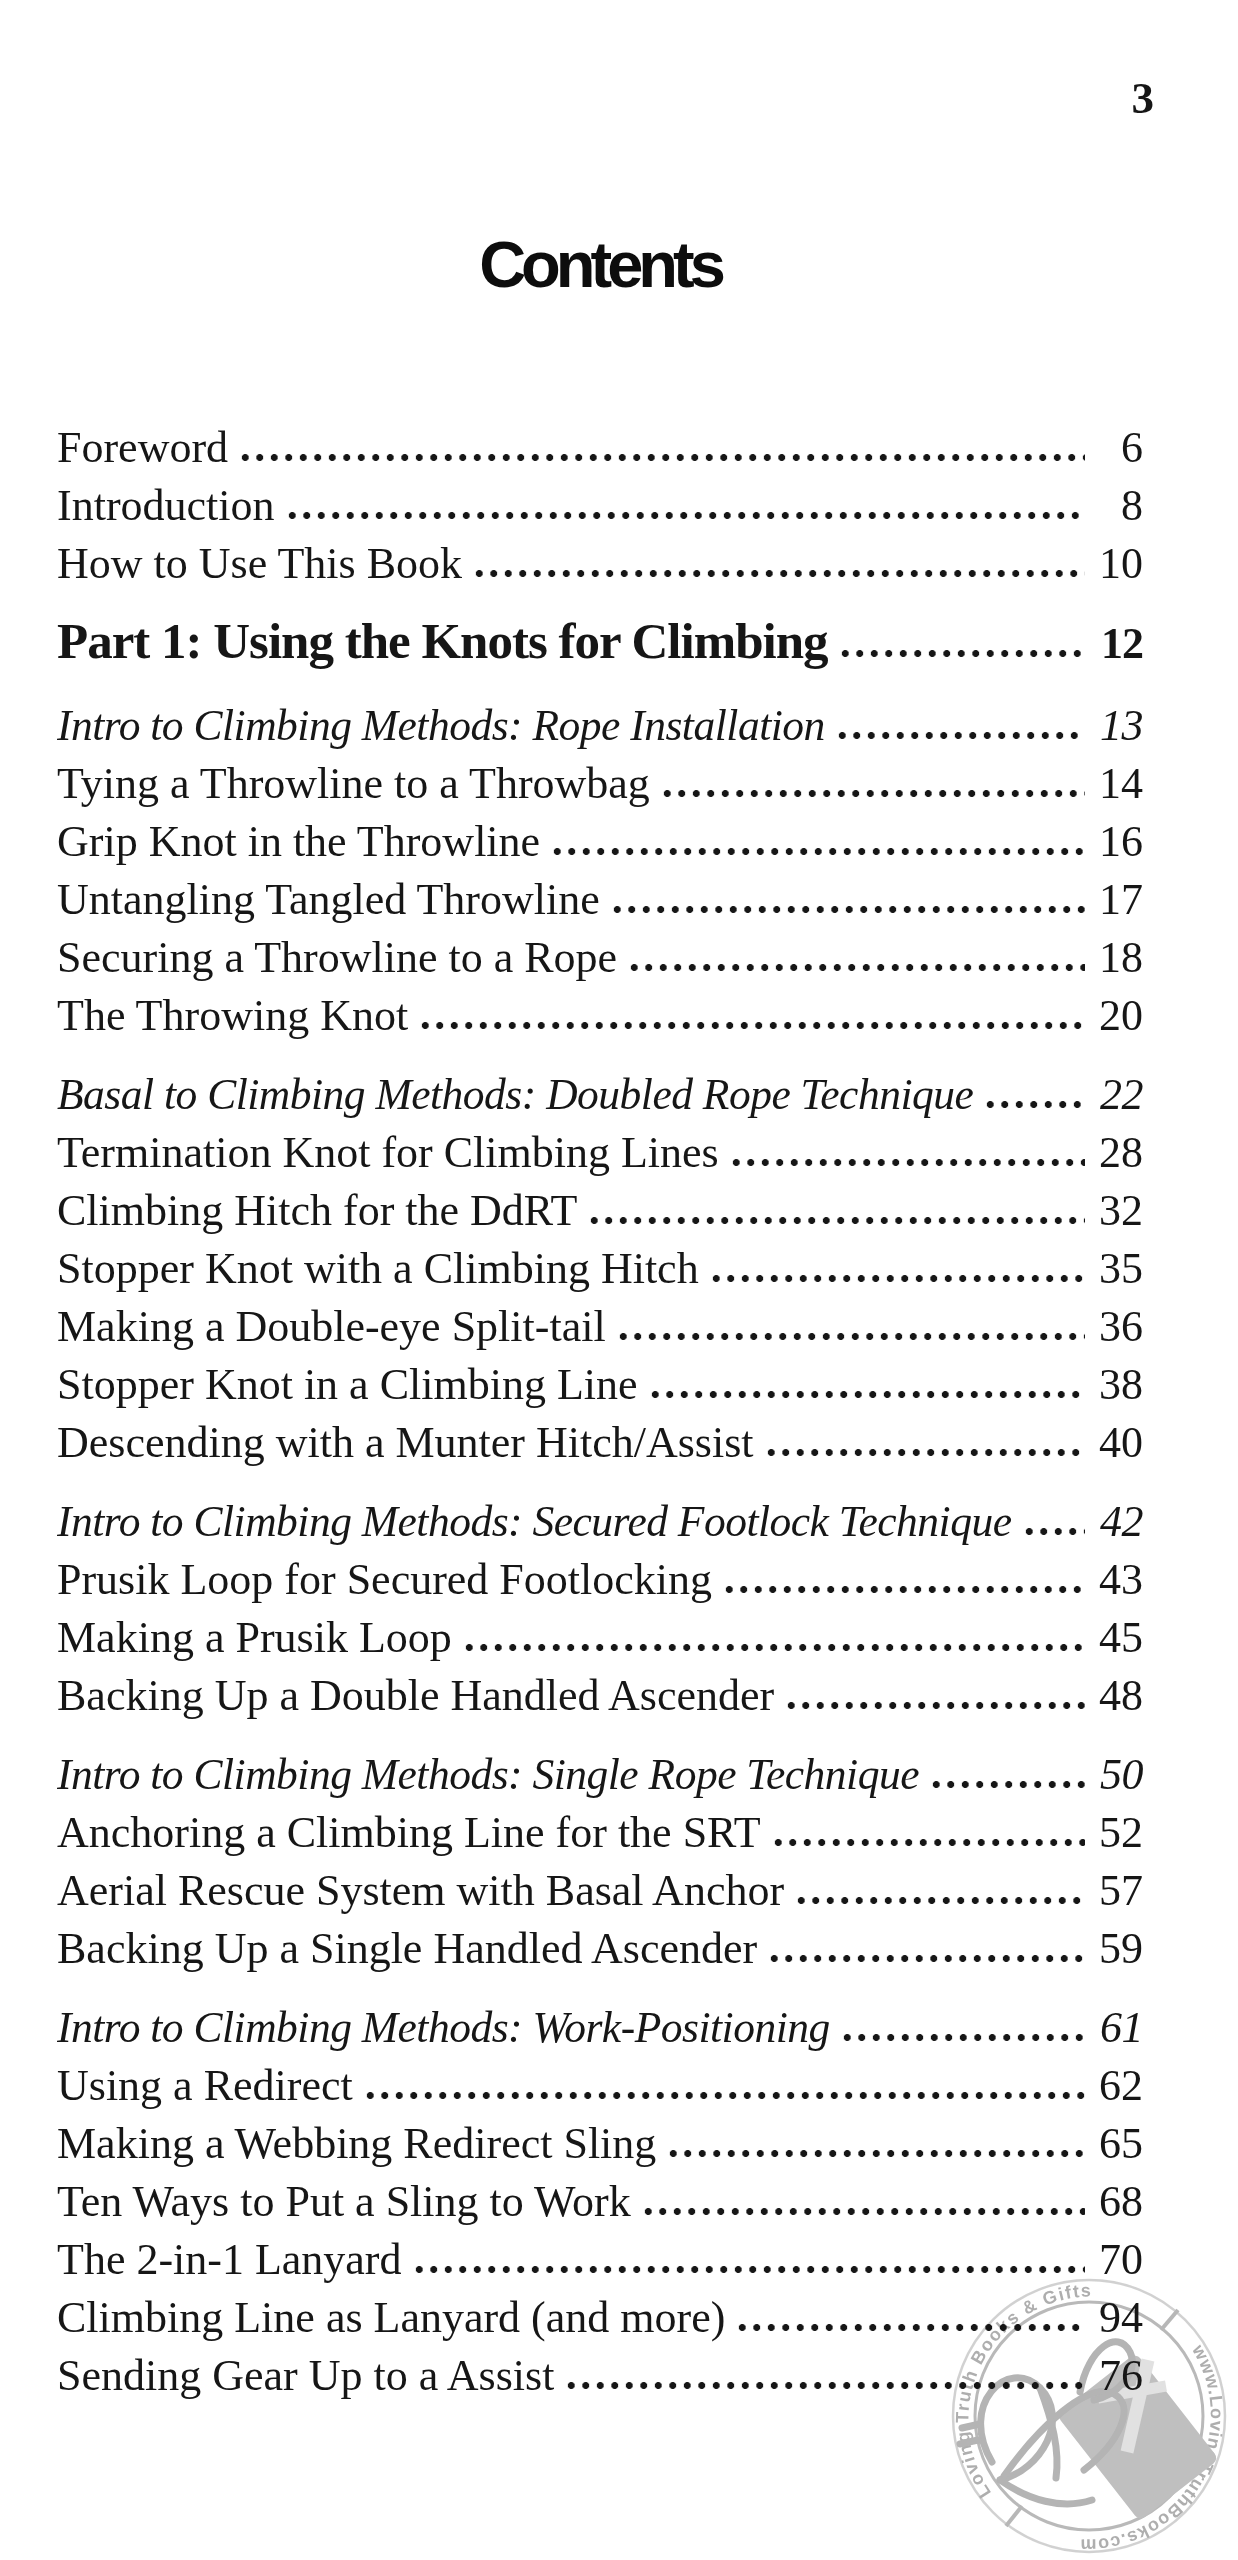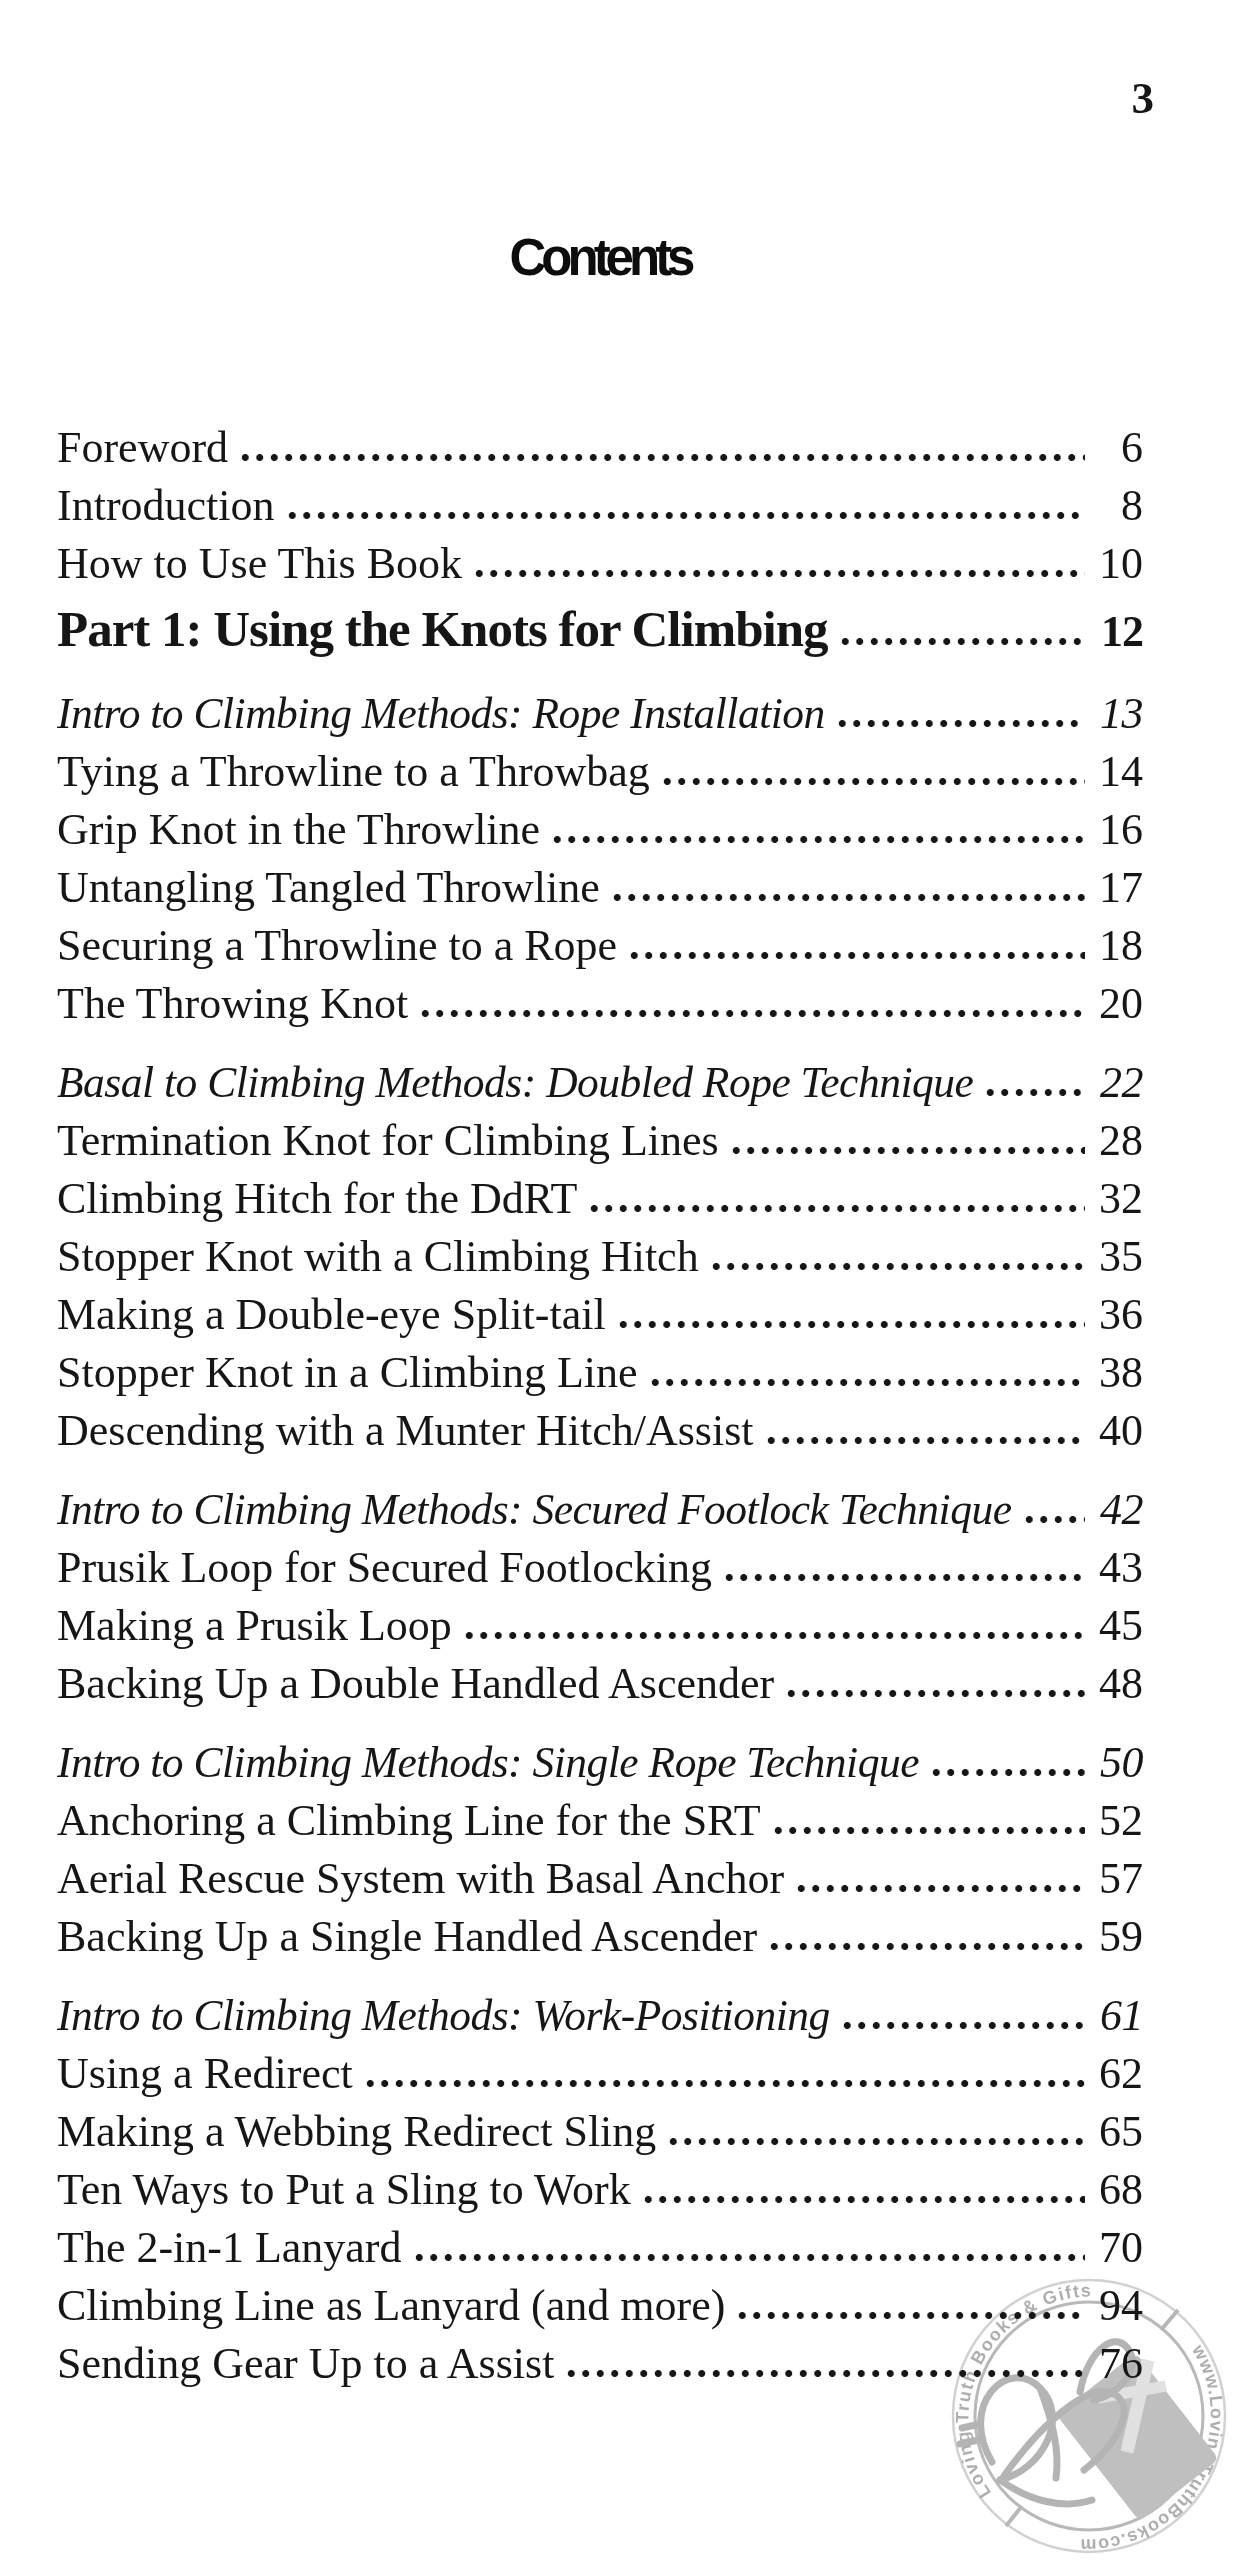--- a/index.html
+++ b/index.html
@@ -14,21 +14,21 @@
   }
   .corner-pageno{
     position:absolute;top:76px;right:84px;
     font-size:45px;line-height:1;font-weight:600;
   }
   .title{
     position:absolute;top:232px;left:57px;right:95px;
     text-align:center;
     font-family:"Liberation Sans", sans-serif;
     font-weight:700;
-    font-size:51px;line-height:1;
+    font-size:65px;line-height:1;
     letter-spacing:-5px;
     color:#0d0d0d;
   }
   .toc{
     position:absolute;top:419px;left:57px;right:95px;
     z-index:2;
   }
   .row{
     display:flex;align-items:baseline;
     font-size:44px;line-height:58px;
@@ -39,21 +39,21 @@
     flex:1 1 auto;min-width:14px;height:9px;
     margin:0 6px -4px 10px;
     background-image:radial-gradient(circle, #161616 3.1px, rgba(0,0,0,0) 3.8px);
     background-size:14.5px 9px;
     background-repeat:repeat-x;
     background-position:left center;
   }
   .pagenum{flex:0 0 auto;min-width:52px;text-align:right;font-size:44px;}
   .row.part{
     font-size:51px;font-weight:700;line-height:64px;
-    margin-top:4px;margin-bottom:20px;
+    margin-top:16px;margin-bottom:20px;
     letter-spacing:-1px;
   }
   .row.section{
     font-weight:400;font-style:italic;
     font-size:43.5px;margin-top:20px;
     letter-spacing:-0.5px;
   }
   .watermark{
     position:absolute;left:0;top:0;z-index:1;
     pointer-events:none;

